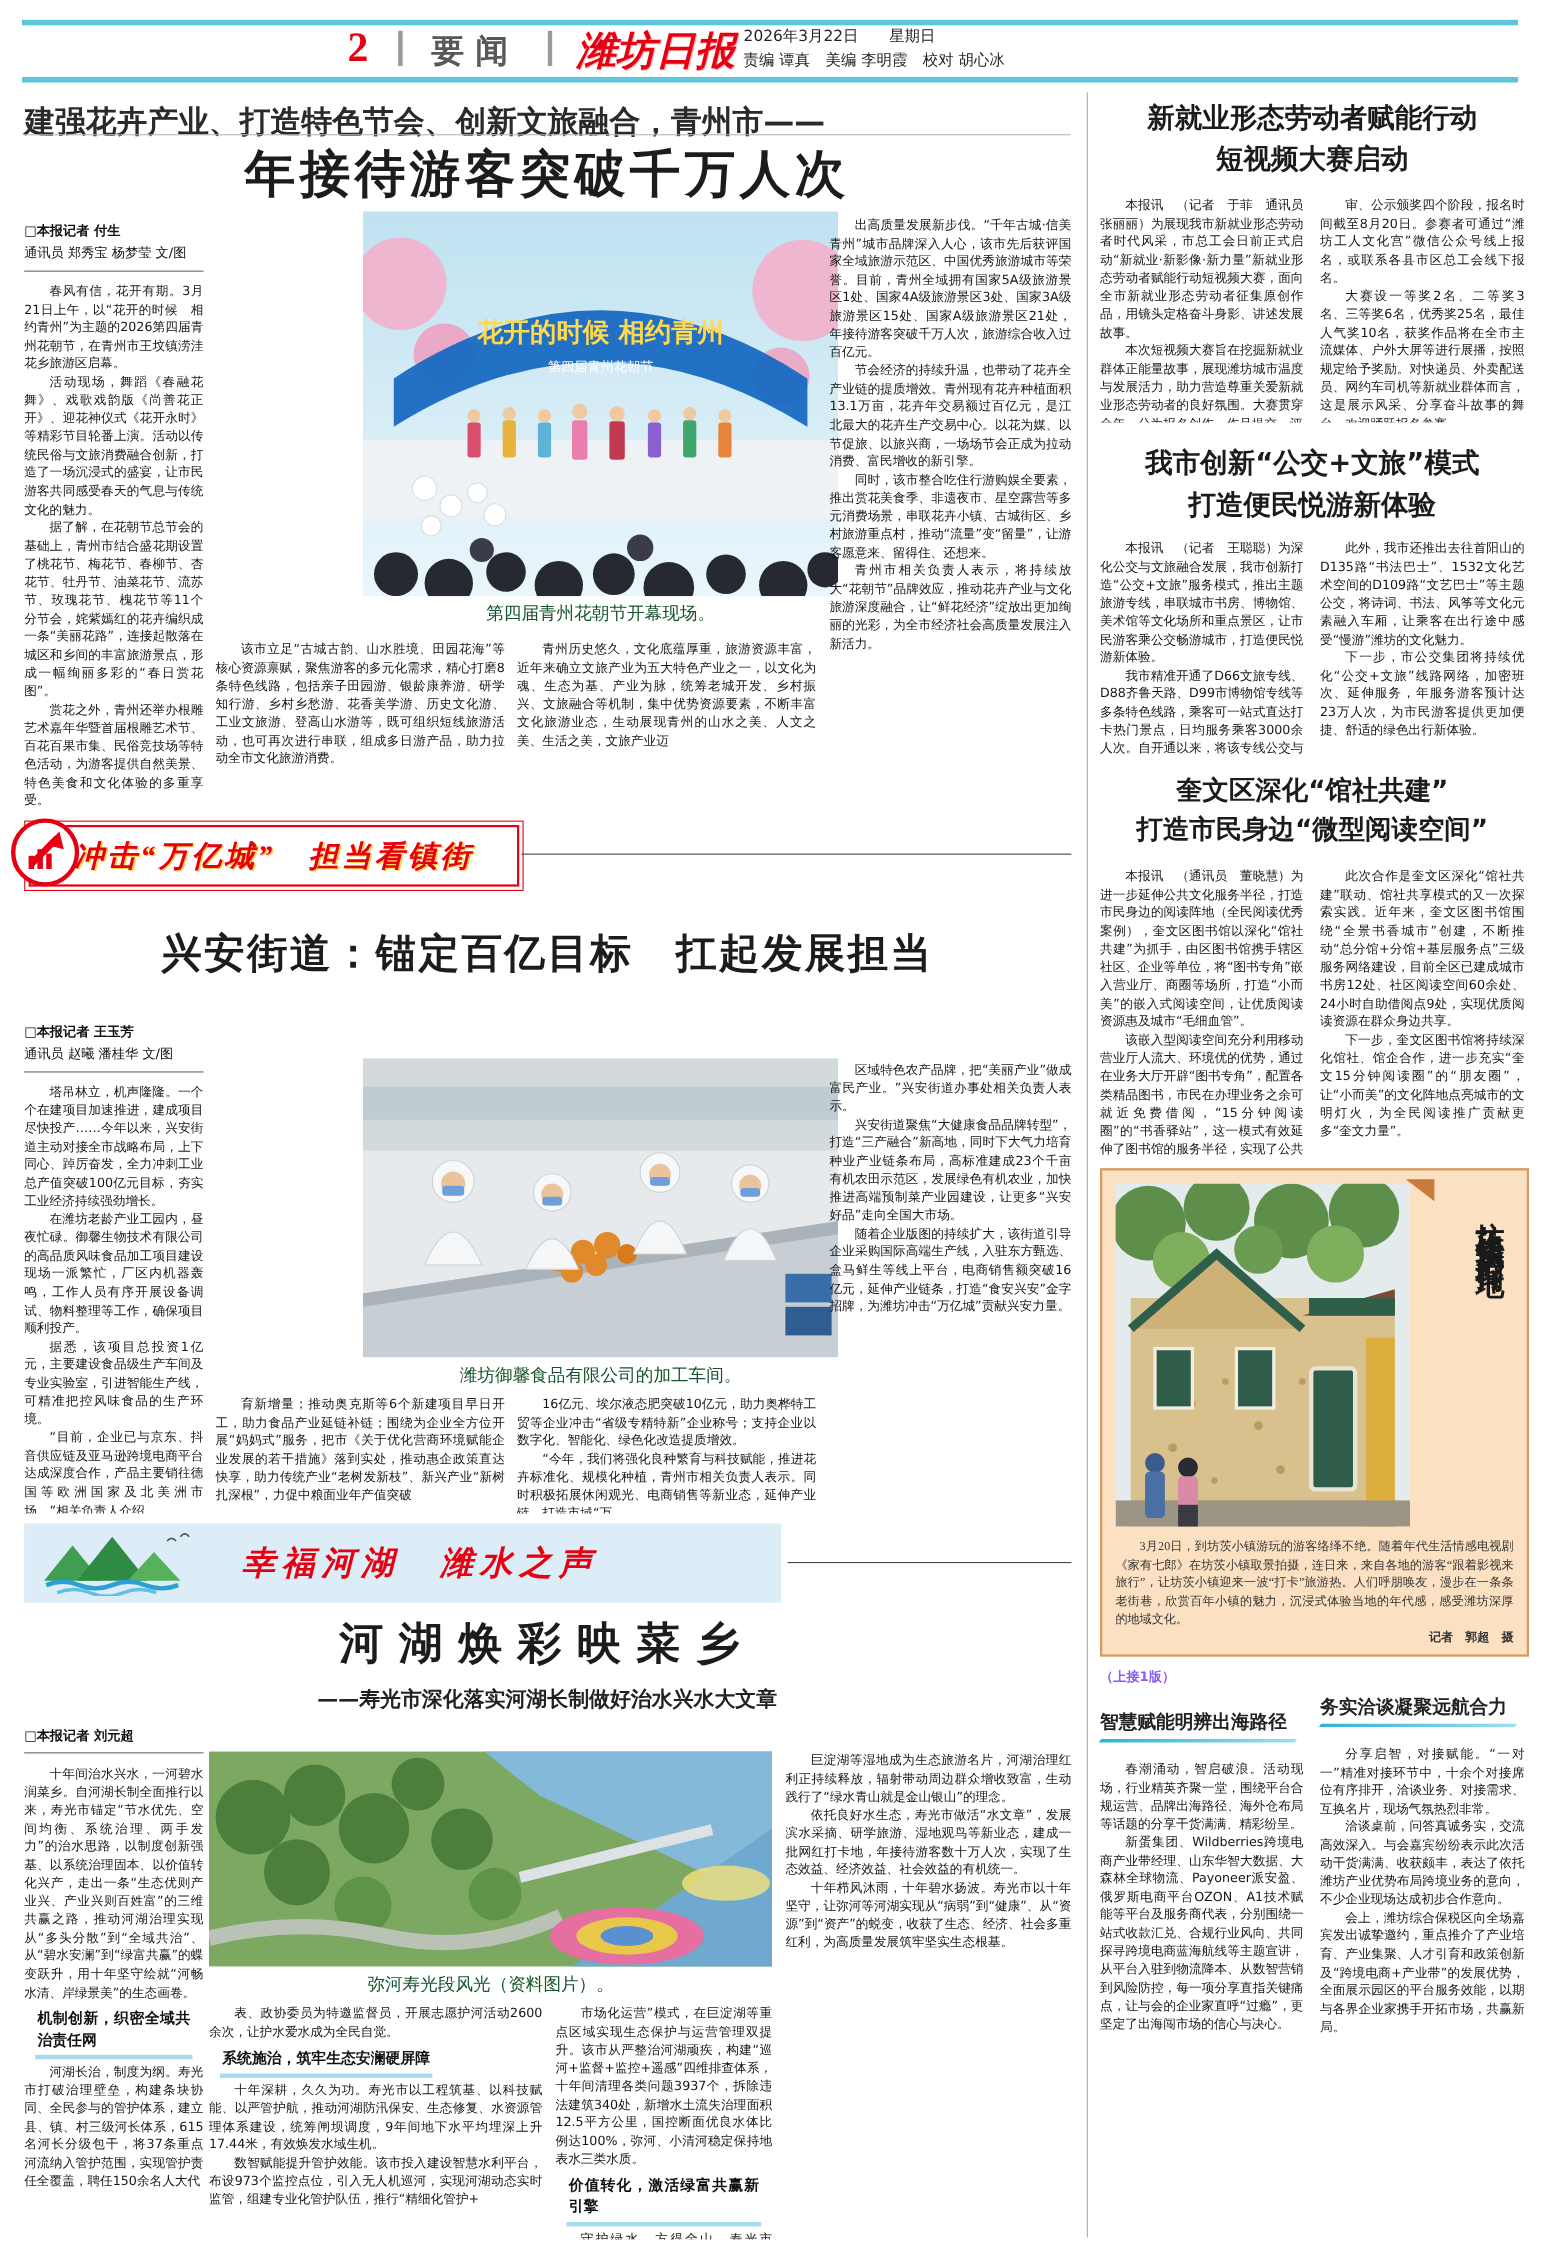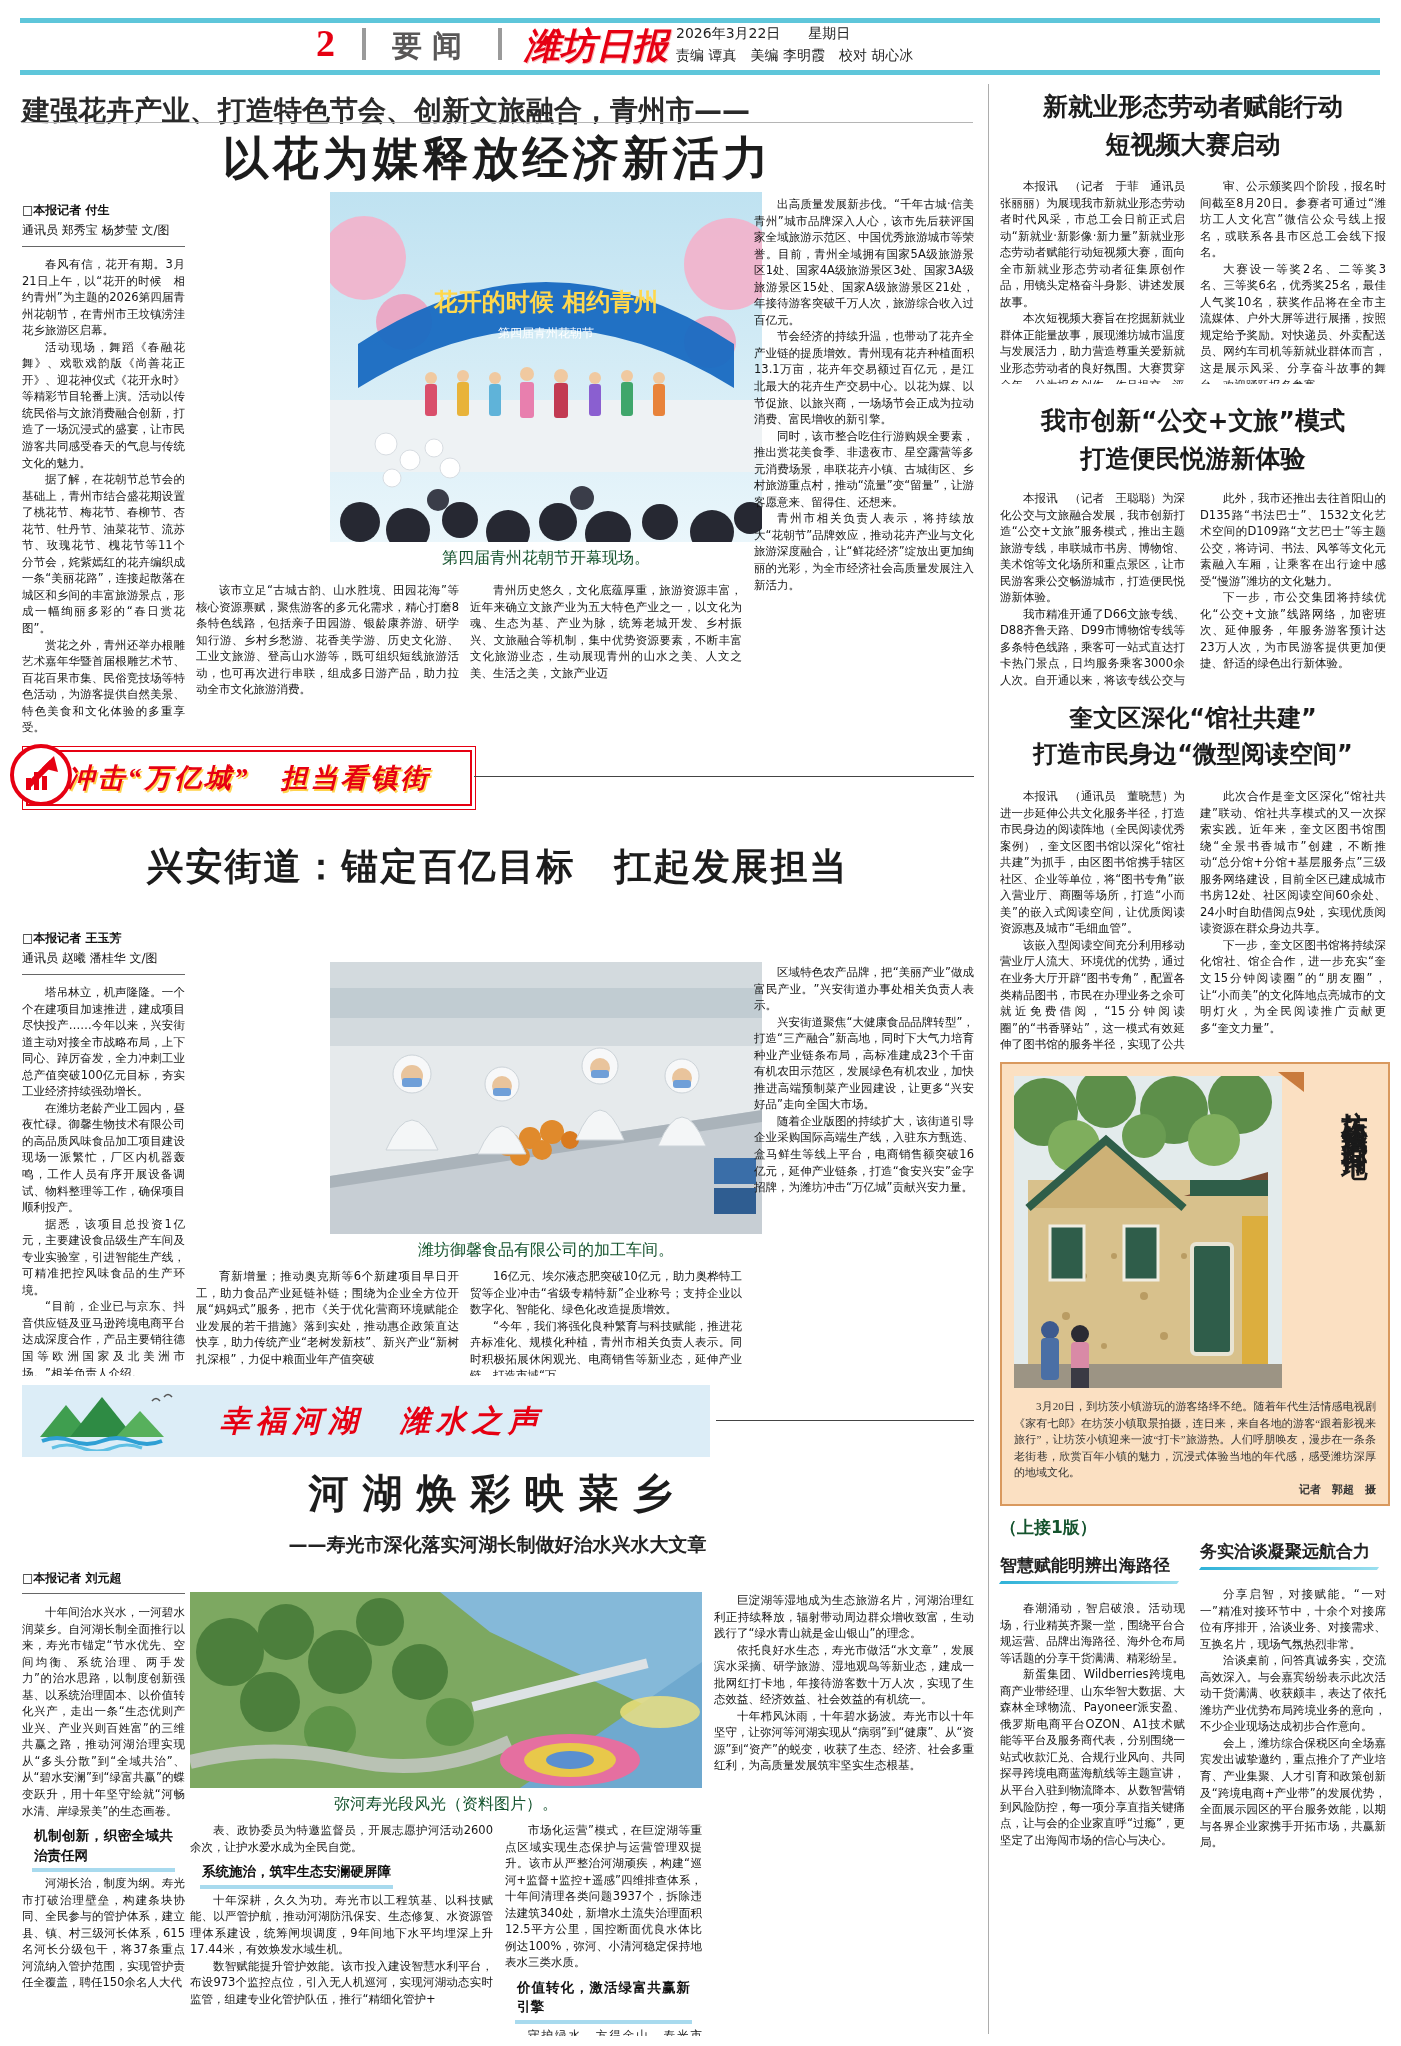--- a/index.html
+++ b/index.html
@@ -46,21 +46,21 @@
                  background:linear-gradient(90deg,#2fb2d8,#9adfef);transform:skewX(-35deg);}
   .sidebox{position:absolute;background:#fbe0c2;border:2px solid #d9995e;}
   .vtitle{position:absolute;writing-mode:vertical-rl;font-family:"Liberation Serif",serif;
           font-weight:bold;font-size:26px;letter-spacing:4px;color:#1a1a1a;}
   .fold{position:absolute;width:0;height:0;border-left:26px solid transparent;
         border-top:20px solid #c97b3d;}
   .boxcap{position:absolute;font-size:11px;line-height:1.5;color:#333;text-align:justify;
           font-family:"Liberation Serif",serif;}
   .boxcap p{margin:0;text-indent:2em;}
   .credit{text-align:right;font-weight:bold;text-indent:0 !important;}
-  .note1{position:absolute;font-size:17px;font-weight:bold;color:#14532d;}
+  .note1{position:absolute;font-size:12px;font-weight:bold;color:#8b5cf6;}
   .photo{position:absolute;overflow:hidden;}
 </style>
 </head>
 <body>
 
 <div id="page">
 
   <div class="cyanline" style="left:20px;top:18px;width:1360px;"></div>
   <div class="cyanline" style="left:20px;top:70px;width:1360px;"></div>
   <div class="abs pagenum" style="left:316px;top:21px;">2</div>
@@ -70,21 +70,21 @@
   <div class="abs masthead" style="left:524px;top:22px;">潍坊日报</div>
   <div class="abs dateline" style="left:676px;top:22px;">
     <div><span>2026年3月22日</span>　　<span>星期日</span></div>
     <div>责编 谭真　美编 李明霞　校对 胡心冰</div>
   </div>
 
   <div class="vline" style="left:988px;top:84px;height:1950px;"></div>
 
   <div class="abs kicker" style="left:22px;top:92px;width:951px;">建强花卉产业、打造特色节会、创新文旅融合，青州市——</div>
   <div class="grayline" style="left:22px;top:122px;width:951px;"></div>
-  <div class="abs h1big" style="left:22px;top:128px;width:951px;">以花为媒释放经济新活力</div>
+  <div class="abs h1big" style="left:22px;top:128px;width:951px;">年接待游客突破千万人次</div>
 
   <div class="byline" style="left:22px;top:200px;width:163px;">
     <div class="rp">□本报记者 付生</div>
     <div>通讯员 郑秀宝 杨梦莹 文/图</div>
   </div>
   <div class="col" style="left:22px;top:256px;width:163px;height:478px;">
     <div>
         <p>春风有信，花开有期。3月21日上午，以“花开的时候　相约青州”为主题的2026第四届青州花朝节，在青州市王坟镇涝洼花乡旅游区启幕。</p>
         <p>活动现场，舞蹈《春融花舞》、戏歌戏韵版《尚善花正开》、迎花神仪式《花开永时》等精彩节目轮番上演。活动以传统民俗与文旅消费融合创新，打造了一场沉浸式的盛宴，让市民游客共同感受春天的气息与传统文化的魅力。</p>
         <p>据了解，在花朝节总节会的基础上，青州市结合盛花期设置了桃花节、梅花节、春柳节、杏花节、牡丹节、油菜花节、流苏节、玫瑰花节、槐花节等11个分节会，姹紫嫣红的花卉编织成一条“美丽花路”，连接起散落在城区和乡间的丰富旅游景点，形成一幅绚丽多彩的“春日赏花图”。</p>

